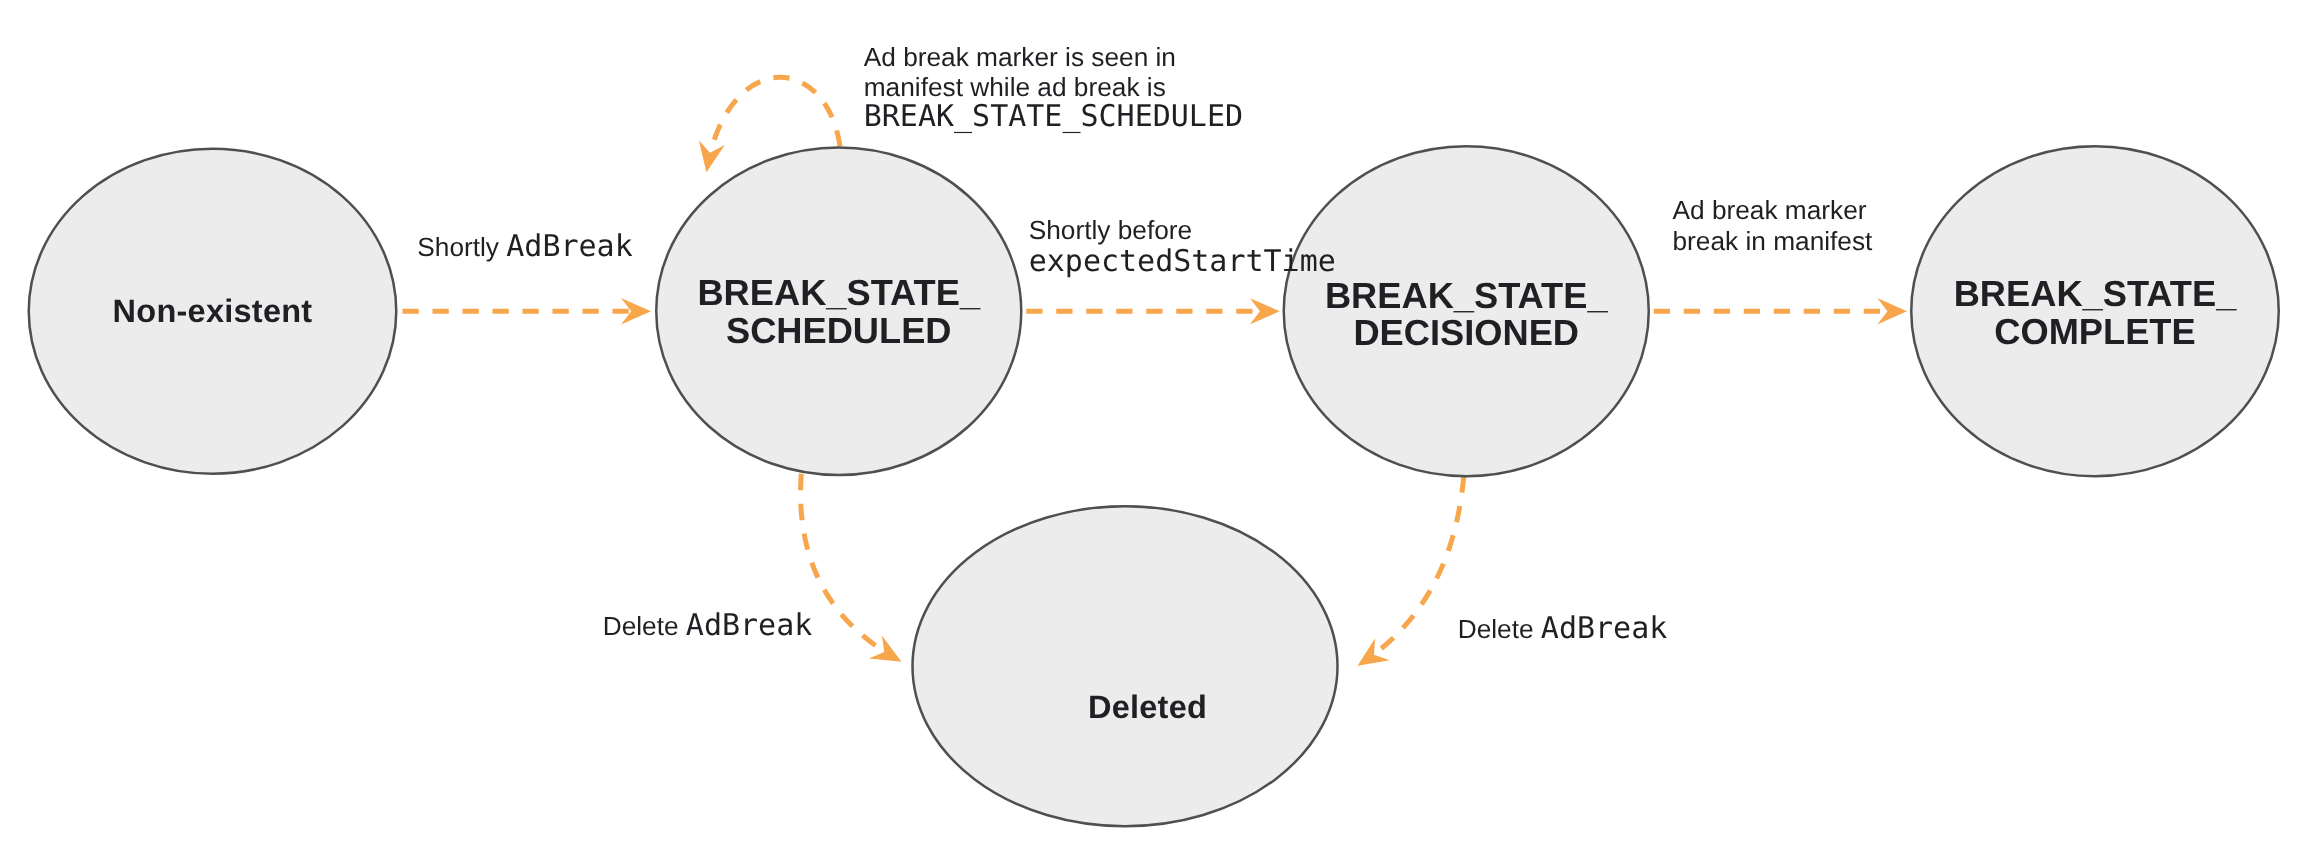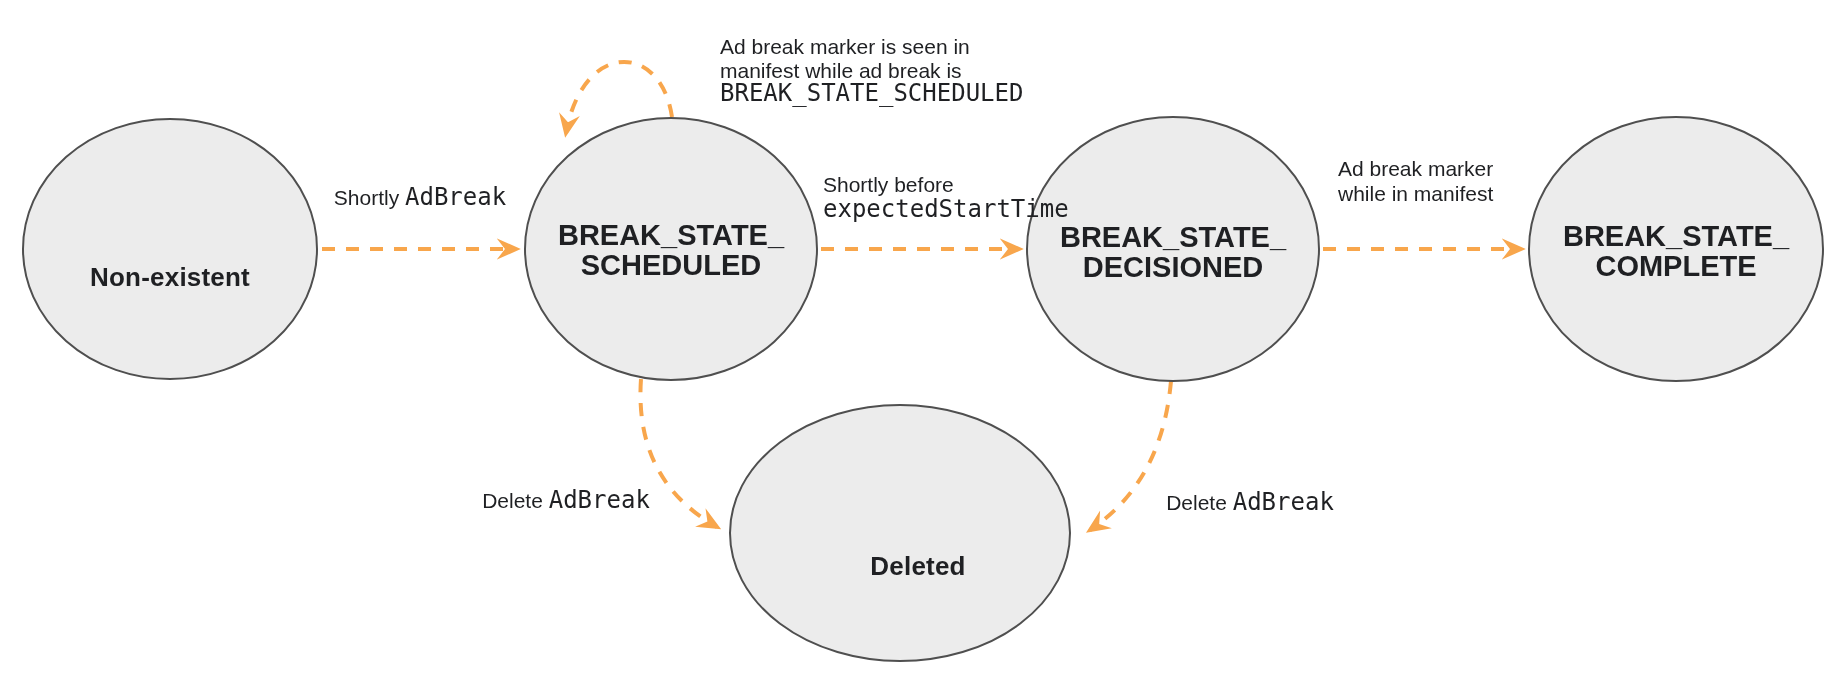--- a/index.html
+++ b/index.html
@@ -76,21 +76,21 @@
     <path class="edge" d="M 641 379 Q 634 480 717 527" marker-end="url(#arrow)"></path>
     <path class="edge" d="M 1171 381 Q 1162 482 1090 530" marker-end="url(#arrow)"></path>
 
     <ellipse class="node" cx="170" cy="249" rx="147" ry="130"></ellipse>
     <ellipse class="node" cx="671" cy="249" rx="146" ry="131"></ellipse>
     <ellipse class="node" cx="1173" cy="249" rx="146" ry="132"></ellipse>
     <ellipse class="node" cx="1676" cy="249" rx="147" ry="132"></ellipse>
     <ellipse class="node" cx="900" cy="533" rx="170" ry="128"></ellipse>
   </svg>
 
-  <div class="state-label plain" style="left:170px;top:249px;margin-top:28px;">Non-existent</div>
+  <div class="state-label plain" style="left:170px;top:249px;">Non-existent</div>
 
   <div class="state-label mono" style="left:671px;top:250px;">
     <div>BREAK_STATE_</div>
     <div>SCHEDULED</div>
   </div>
 
   <div class="state-label mono" style="left:1173px;top:252px;">
     <div>BREAK_STATE_</div>
     <div>DECISIONED</div>
   </div>
@@ -100,34 +100,34 @@
     <div>COMPLETE</div>
   </div>
 
   <div class="state-label plain" style="left:918px;top:566px;">Deleted</div>
 
   <div class="lbl center" style="left:420px;top:185px;">
     <span>Shortly</span>
     <span class="code">AdBreak</span>
   </div>
 
-  <div class="lbl" style="left:691px;top:35px;line-height:23.5px;margin-left:29px;">
+  <div class="lbl" style="left:691px;top:35px;line-height:23.5px;">
     <div>Ad break marker is seen in</div>
     <div>manifest while ad break is</div>
     <div class="code">BREAK_STATE_SCHEDULED</div>
   </div>
 
   <div class="lbl" style="left:823px;top:173px;">
     <div>Shortly before</div>
     <div class="code">expectedStartTime</div>
   </div>
 
   <div class="lbl" style="left:1338px;top:156px;line-height:25px;">
     <div>Ad break marker</div>
-    <div>while in manifest</div>
+    <div>break in manifest</div>
   </div>
 
   <div class="lbl center" style="left:566px;top:488px;">
     <span>Delete</span>
     <span class="code">AdBreak</span>
   </div>
 
   <div class="lbl center" style="left:1250px;top:490px;">
     <span>Delete</span>
     <span class="code">AdBreak</span>

